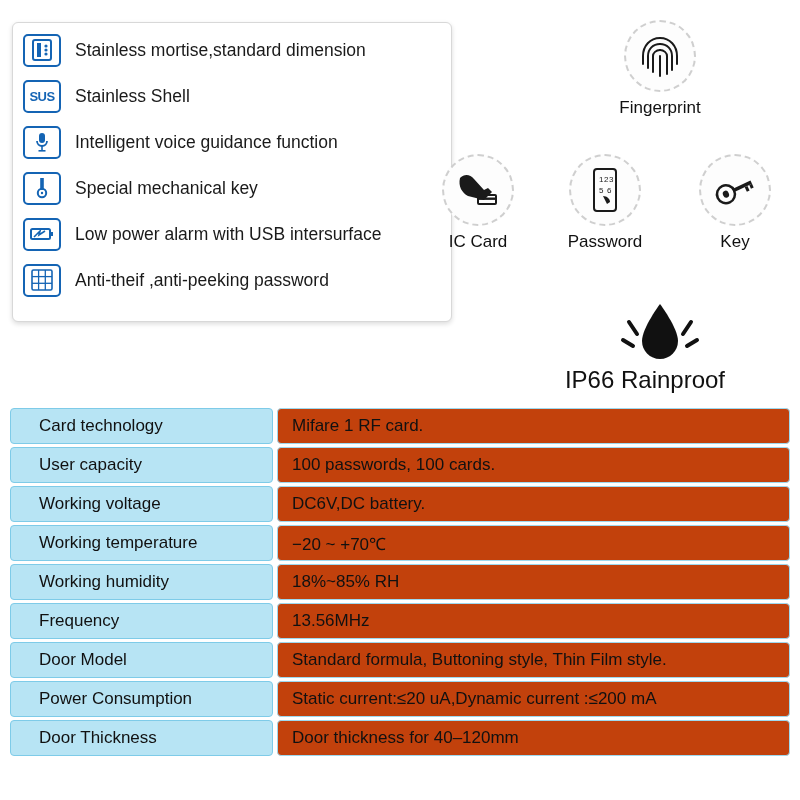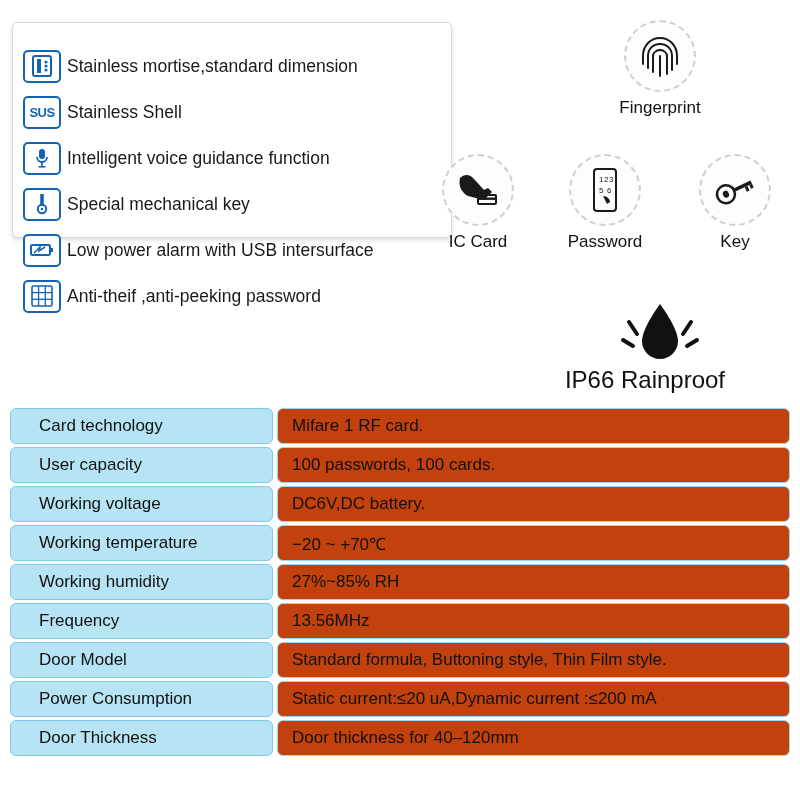--- a/index.html
+++ b/index.html
@@ -16,45 +16,45 @@
     width: 800px;
     height: 800px;
   }
 
   
   .features-panel {
     position: absolute;
     left: 12px;
     top: 22px;
     width: 440px;
-    height: 216px;
+    height: 300px;
     background: #ffffff;
     border: 1px solid #d8d8d8;
     border-radius: 6px;
     box-shadow: 0 2px 5px rgba(0,0,0,0.14);
     box-sizing: border-box;
-    padding: 20px 6px 8px 10px;
+    padding: 4px 6px 8px 10px;
   }
   .feature-row {
     display: flex;
     align-items: center;
     height: 46px;
   }
   .feature-icon {
     width: 38px;
     height: 33px;
     border: 2px solid #1464b4;
     border-radius: 5px;
     background: #ffffff;
     flex: 0 0 auto;
     display: flex;
     align-items: center;
     justify-content: center;
     color: #1464b4;
-    margin-right: 6px;
+    margin-right: 14px;
     box-sizing: border-box;
   }
   .feature-icon svg { display:block; }
   .feature-icon .sus-text {
     font-size: 13px;
     font-weight: bold;
     letter-spacing: -0.5px;
     color: #1464b4;
   }
   .feature-text {
@@ -135,21 +135,20 @@
     width: 780px;
     border-collapse: separate;
     border-spacing: 0 3px;
   }
   .spec-table td {
     height: 30px;
     font-size: 17px;
     color: #111111;
     padding: 3px 0 3px 0;
     vertical-align: middle;
-    border-radius: 6px;
   }
   .spec-label {
     width: 263px;
     background: #b7e4f4;
     border: 1px solid #7ecbe8;
     border-radius: 4px;
     padding-left: 28px !important;
     box-sizing: border-box;
   }
   .spec-gap { width: 4px; background: transparent; border: none; }
@@ -331,21 +330,21 @@
         <td class="spec-value">DC6V,DC battery.</td>
       </tr>
       <tr>
         <td class="spec-label">Working temperature</td>
         <td class="spec-gap"></td>
         <td class="spec-value">−20 ~ +70℃</td>
       </tr>
       <tr>
         <td class="spec-label">Working humidity</td>
         <td class="spec-gap"></td>
-        <td class="spec-value">27%~85% RH</td>
+        <td class="spec-value">18%~85% RH</td>
       </tr>
       <tr>
         <td class="spec-label">Frequency</td>
         <td class="spec-gap"></td>
         <td class="spec-value">13.56MHz</td>
       </tr>
       <tr>
         <td class="spec-label">Door Model</td>
         <td class="spec-gap"></td>
         <td class="spec-value">Standard formula, Buttoning style, Thin Film style.</td>

